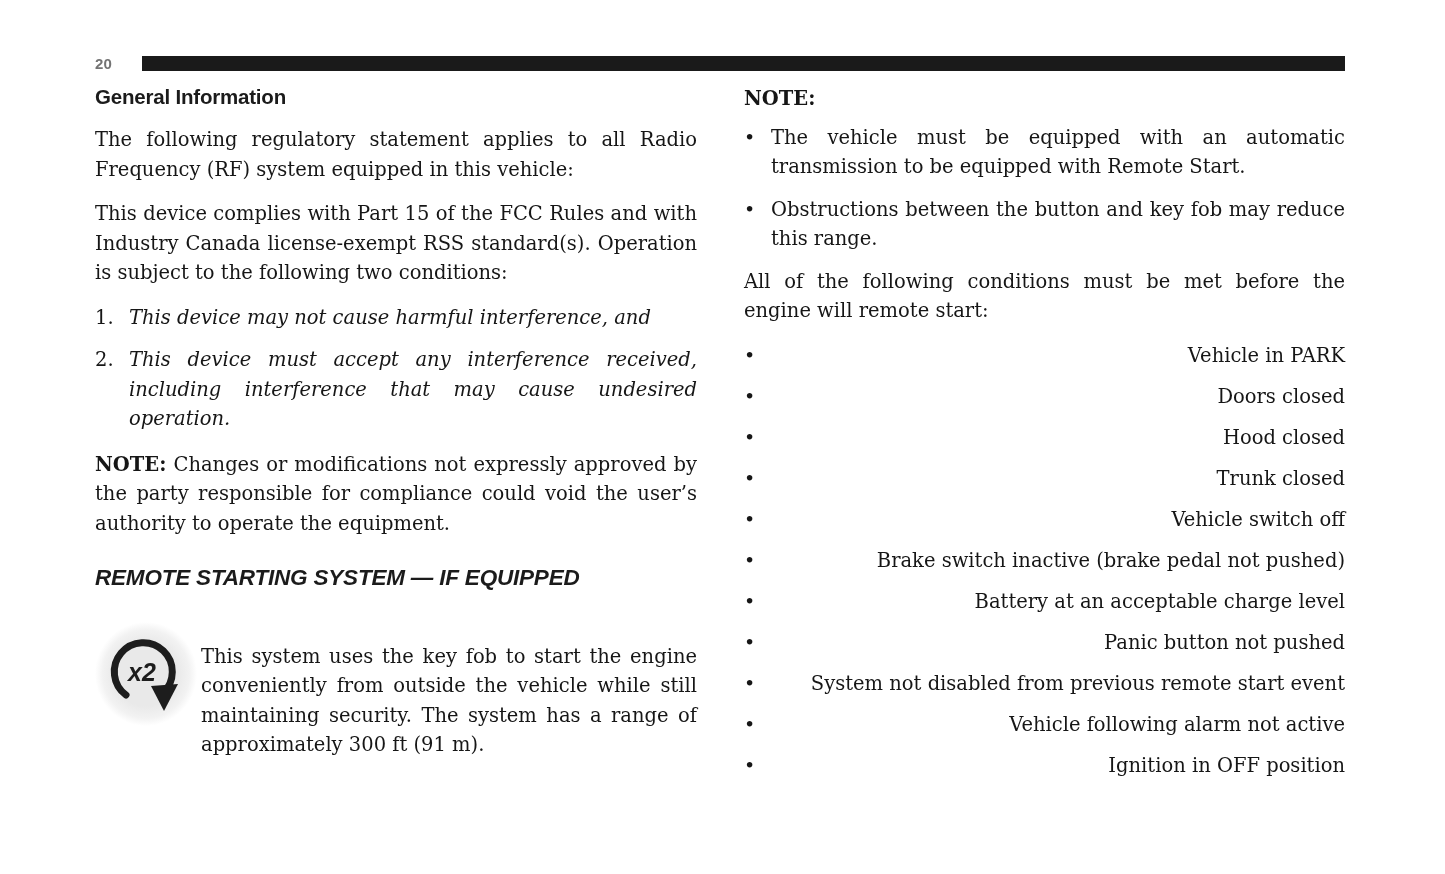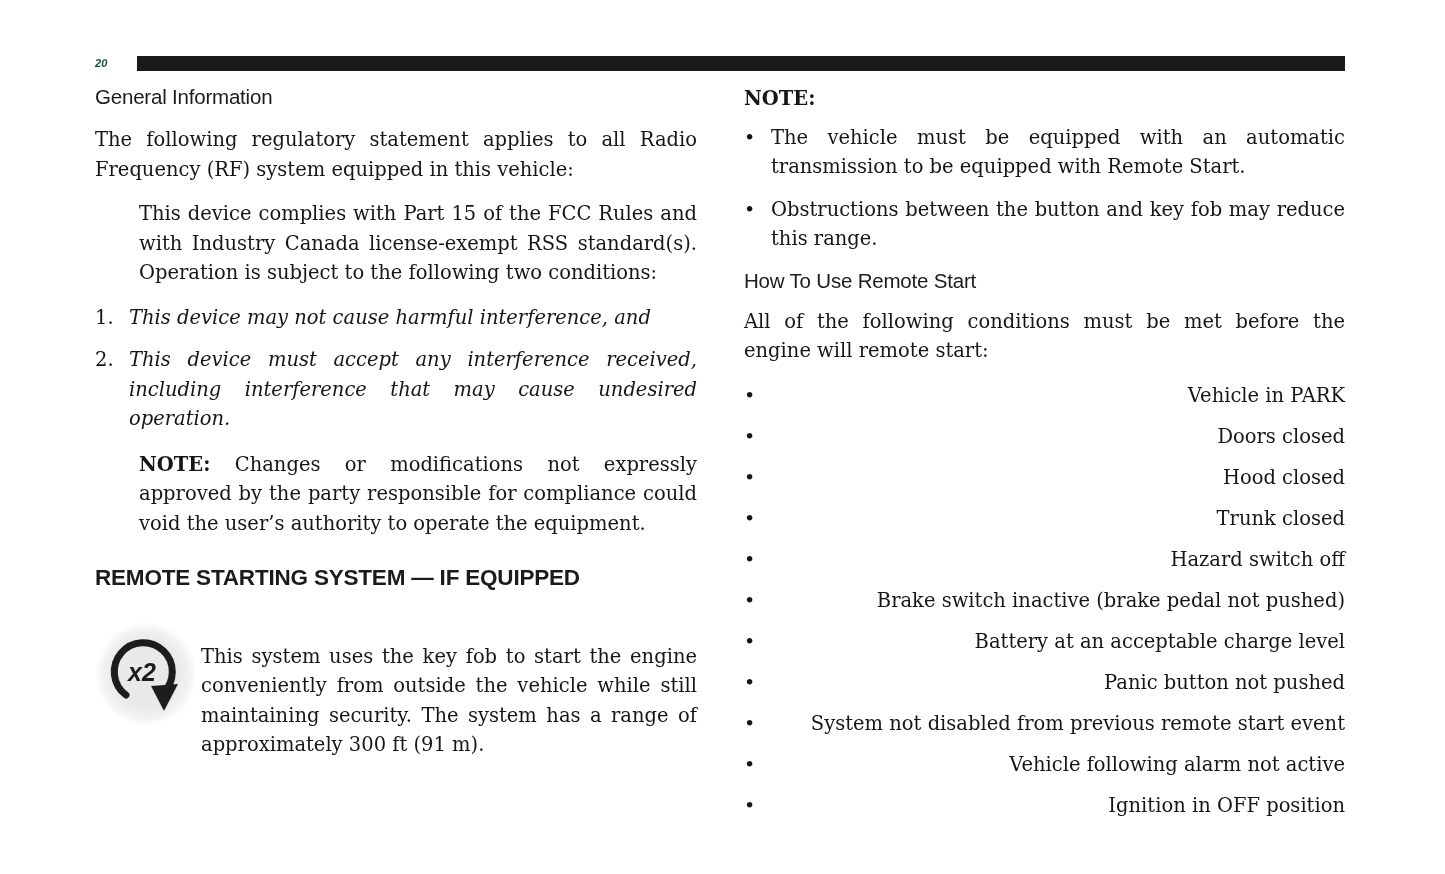--- a/index.html
+++ b/index.html
@@ -8,44 +8,43 @@
     overflow:hidden; color:#161616;
     font-family:"DejaVu Serif","Liberation Serif",serif;
     font-size:19.5px; line-height:29.5px;
   }
 
   
   .header {
     position:absolute; left:95px; right:100px; top:49px;
     display:flex; align-items:center;
     font-family:"Liberation Sans","DejaVu Sans",sans-serif;
-    font-weight:700; font-size:11px; color:#14532d; letter-spacing:0.1px;
+    font-weight:700; font-size:15px; color:#737373; letter-spacing:0.1px;
     white-space:nowrap;
-    font-style:italic;
   }
   .page-num { margin-right:17px; }
   .header-bar { flex:1; height:15px; background:#1a1a1a; margin-left:13px; }
 
   
   .col { position:absolute; top:84px; }
   .col-left  { left:95px;  width:602px; }
   .col-right { left:744px; width:601px; }
 
   .h-sub {
     font-family:"Liberation Sans","DejaVu Sans",sans-serif;
-    font-weight:400; font-size:20.5px; line-height:26px;
+    font-weight:700; font-size:20.5px; line-height:26px;
     letter-spacing:-0.2px; color:#1b1b1b; margin:0 0 15px 0;
   }
   .h-main {
     font-family:"Liberation Sans","DejaVu Sans",sans-serif;
     font-weight:700; font-size:22.5px; line-height:28px;
-    letter-spacing:-0.2px; color:#1b1b1b; margin:26px 0 0 0;
+    letter-spacing:-0.2px; color:#1b1b1b; margin:26px 0 0 0;font-style:italic;
   }
   p.body { margin:0 0 15px 0; text-align:justify; }
-  p.last { margin-bottom:0;margin-left:44px; }
+  p.last { margin-bottom:0; }
 
   .note-label { font-weight:700; }
   .note-head  { font-weight:700; margin:0 0 9px 0; }
 
   
   .numlist { list-style:none; margin:15px 0 16px 0; padding:0; }
   .numlist li { display:flex; margin:0 0 13px 0; }
   .numlist li:last-child { margin-bottom:16px; }
   .num { flex:none; width:34px; }
   .num-text { flex:1; text-align:justify;font-style:italic; }
@@ -127,21 +126,20 @@
     <li>
           <span class="dot">•</span>
           <span class="b-text">The vehicle must be equipped with an automatic transmission to be equipped with Remote Start.</span>
         </li>
         <li>
           <span class="dot">•</span>
           <span class="b-text">Obstructions between the button and key fob may reduce this range.</span>
         </li>
       </ul>
 
-    <h2 class="h-sub howto-gap">How To Use Remote Start</h2>
 
     <p class="body intro">All of the following conditions must be met before the engine will remote start:</p>
 
     <ul class="bullets cond-bullets">
 
     <li>
           <span class="dot">•</span>
           <span class="b-text">Vehicle in PARK</span>
         </li>
         <li>
@@ -151,21 +149,21 @@
         <li>
           <span class="dot">•</span>
           <span class="b-text">Hood closed</span>
         </li>
         <li>
           <span class="dot">•</span>
           <span class="b-text">Trunk closed</span>
         </li>
         <li>
           <span class="dot">•</span>
-          <span class="b-text">Hazard switch off</span>
+          <span class="b-text">Vehicle switch off</span>
         </li>
         <li>
           <span class="dot">•</span>
           <span class="b-text">Brake switch inactive (brake pedal not pushed)</span>
         </li>
         <li>
           <span class="dot">•</span>
           <span class="b-text">Battery at an acceptable charge level</span>
         </li>
         <li>

